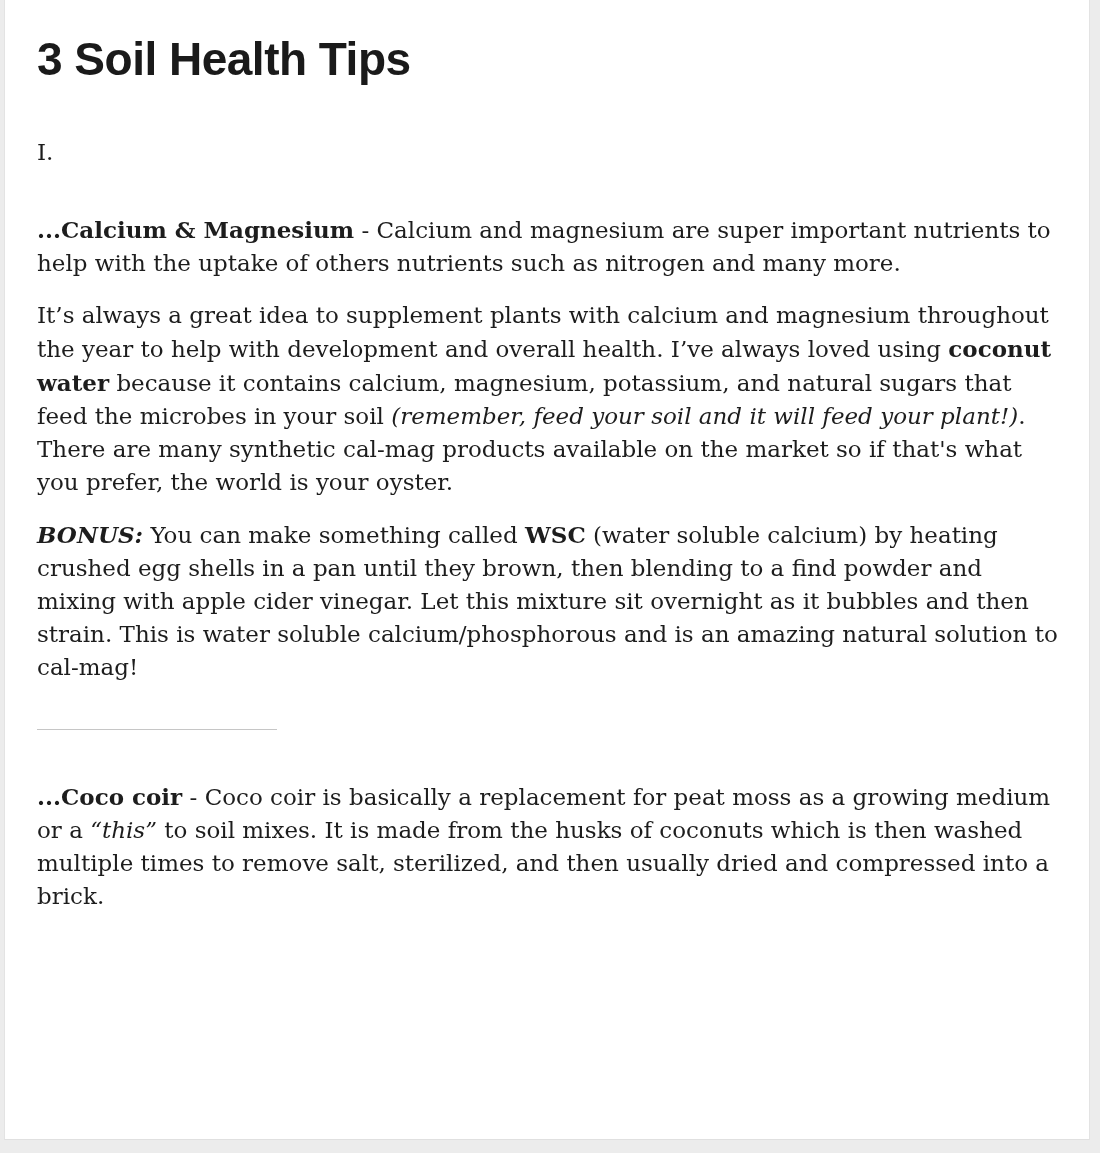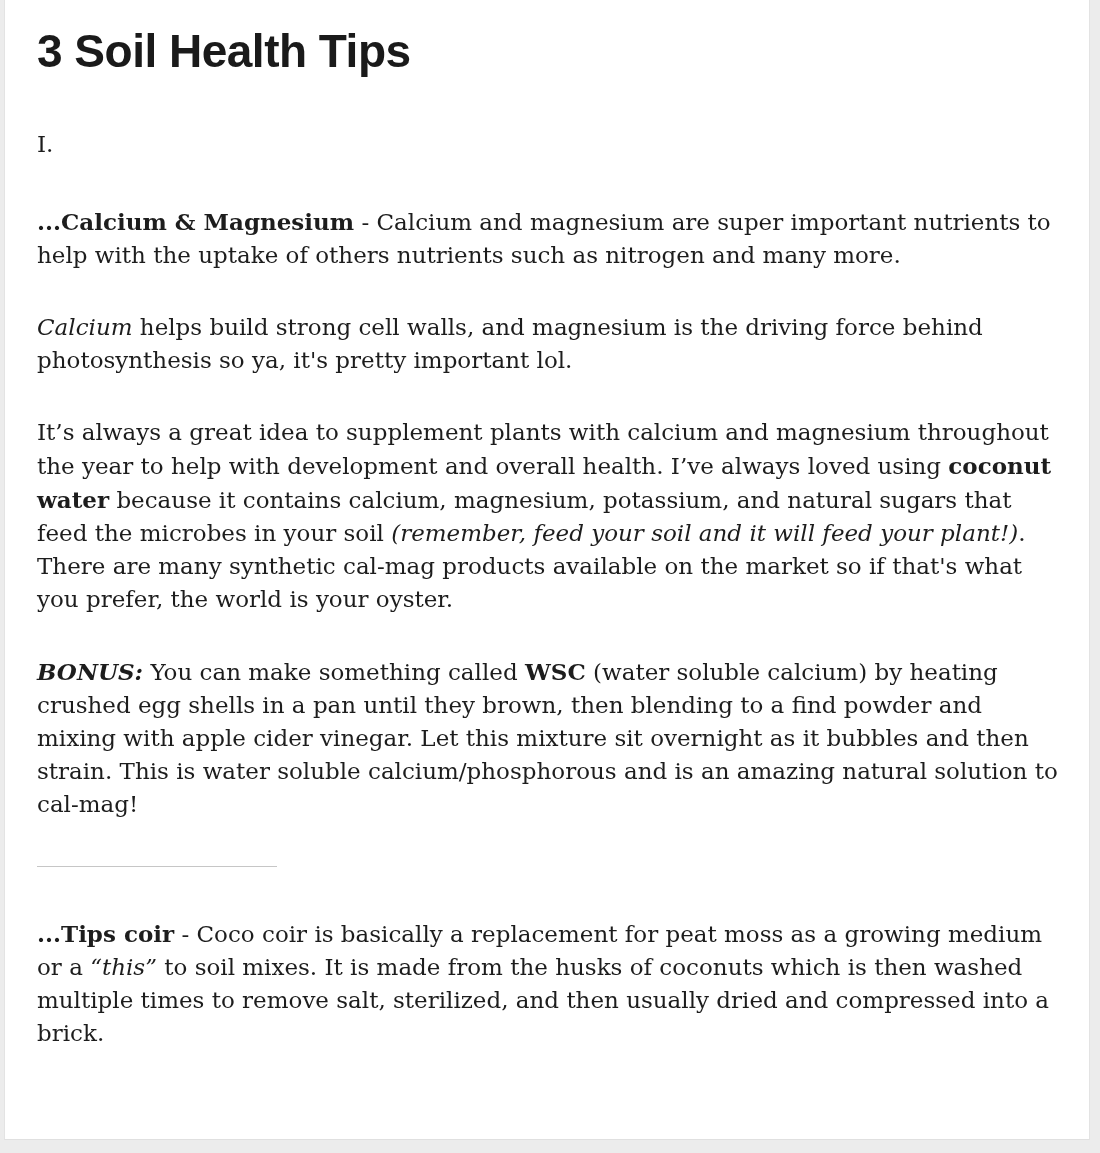--- a/index.html
+++ b/index.html
@@ -18,37 +18,37 @@
     position: absolute;
     left: 4px;
     top: 0;
     width: 1086px;
     height: 1140px;
     box-sizing: border-box;
     background: #ffffff;
     border-left: 1px solid #e3e3e3;
     border-right: 1px solid #e3e3e3;
     border-bottom: 1px solid #e0e0e0;
-    padding: 24px 28px 0 32px;
+    padding: 32px 28px 0 32px;
     overflow: hidden;
   }
   .title {
     font-family: "Liberation Sans", sans-serif;
     font-weight: bold;
     font-size: 46px;
     line-height: 1.18;
     letter-spacing: -0.5px;
     color: #1a1a1a;
     margin: 0 0 50px 0;
   }
   .para {
     font-size: 23px;
     line-height: 33px;
     color: #1d1d1d;
-    margin: 39px 0;
+    margin: 19px 0;
     max-width: 1024px;
   }
   .para.numeral {
     margin: 33px 0 44px 0;
   }
   .para .b { font-weight: bold; }
   .para .i { font-style: italic; }
   .divider {
     border: none;
     border-top: 1px solid #c6c6c6;
@@ -60,28 +60,27 @@
 <body>
 
 <div class="page">
   <h1 class="title">3 Soil Health Tips</h1>
   <div id="sections">
   <section class="section">
     <p class="para numeral">I.</p>
 
   <p class="para"><span class="b">...Calcium &amp; Magnesium</span><span> - Calcium and magnesium are super important nutrients to help with the uptake of others nutrients such as nitrogen and many more.</span></p>
 
-  <p class="para"><span class="i">Calcium</span><span> helps build strong cell walls, and magnesium is the driving force behind photosynthesis so ya, it's pretty important lol.</span></p>
 
 
   <p class="para"><span>It’s always a great idea to supplement plants with calcium and magnesium throughout the year to help with development and overall health. I’ve always loved using </span><span class="b">coconut water</span><span> because it contains calcium, magnesium, potassium, and natural sugars that feed the microbes in your soil </span><span class="i">(remember, feed your soil and it will feed your plant!)</span><span>. There are many synthetic cal-mag products available on the market so if that's what you prefer, the world is your oyster.</span></p>
 
   <p class="para"><span class="b i">BONUS:</span><span> You can make something called </span><span class="b">WSC</span><span> (water soluble calcium) by heating crushed egg shells in a pan until they brown, then blending to a find powder and mixing with apple cider vinegar. Let this mixture sit overnight as it bubbles and then strain. This is water soluble calcium/phosphorous and is an amazing natural solution to cal-mag!</span></p>
 </section>
 
   <hr class="divider">
 
   <section class="section">
 
-  <p class="para"><span class="b">...Tips coir</span><span> - Coco coir is basically a replacement for peat moss as a growing medium or a </span><span class="i">“this”</span><span> to soil mixes. It is made from the husks of coconuts which is then washed multiple times to remove salt, sterilized, and then usually dried and compressed into a brick.</span></p>
+  <p class="para"><span class="b">...Coco coir</span><span> - Coco coir is basically a replacement for peat moss as a growing medium or a </span><span class="i">“this”</span><span> to soil mixes. It is made from the husks of coconuts which is then washed multiple times to remove salt, sterilized, and then usually dried and compressed into a brick.</span></p>
 </section>
 </div>
 </div>
 
 </body></html>

